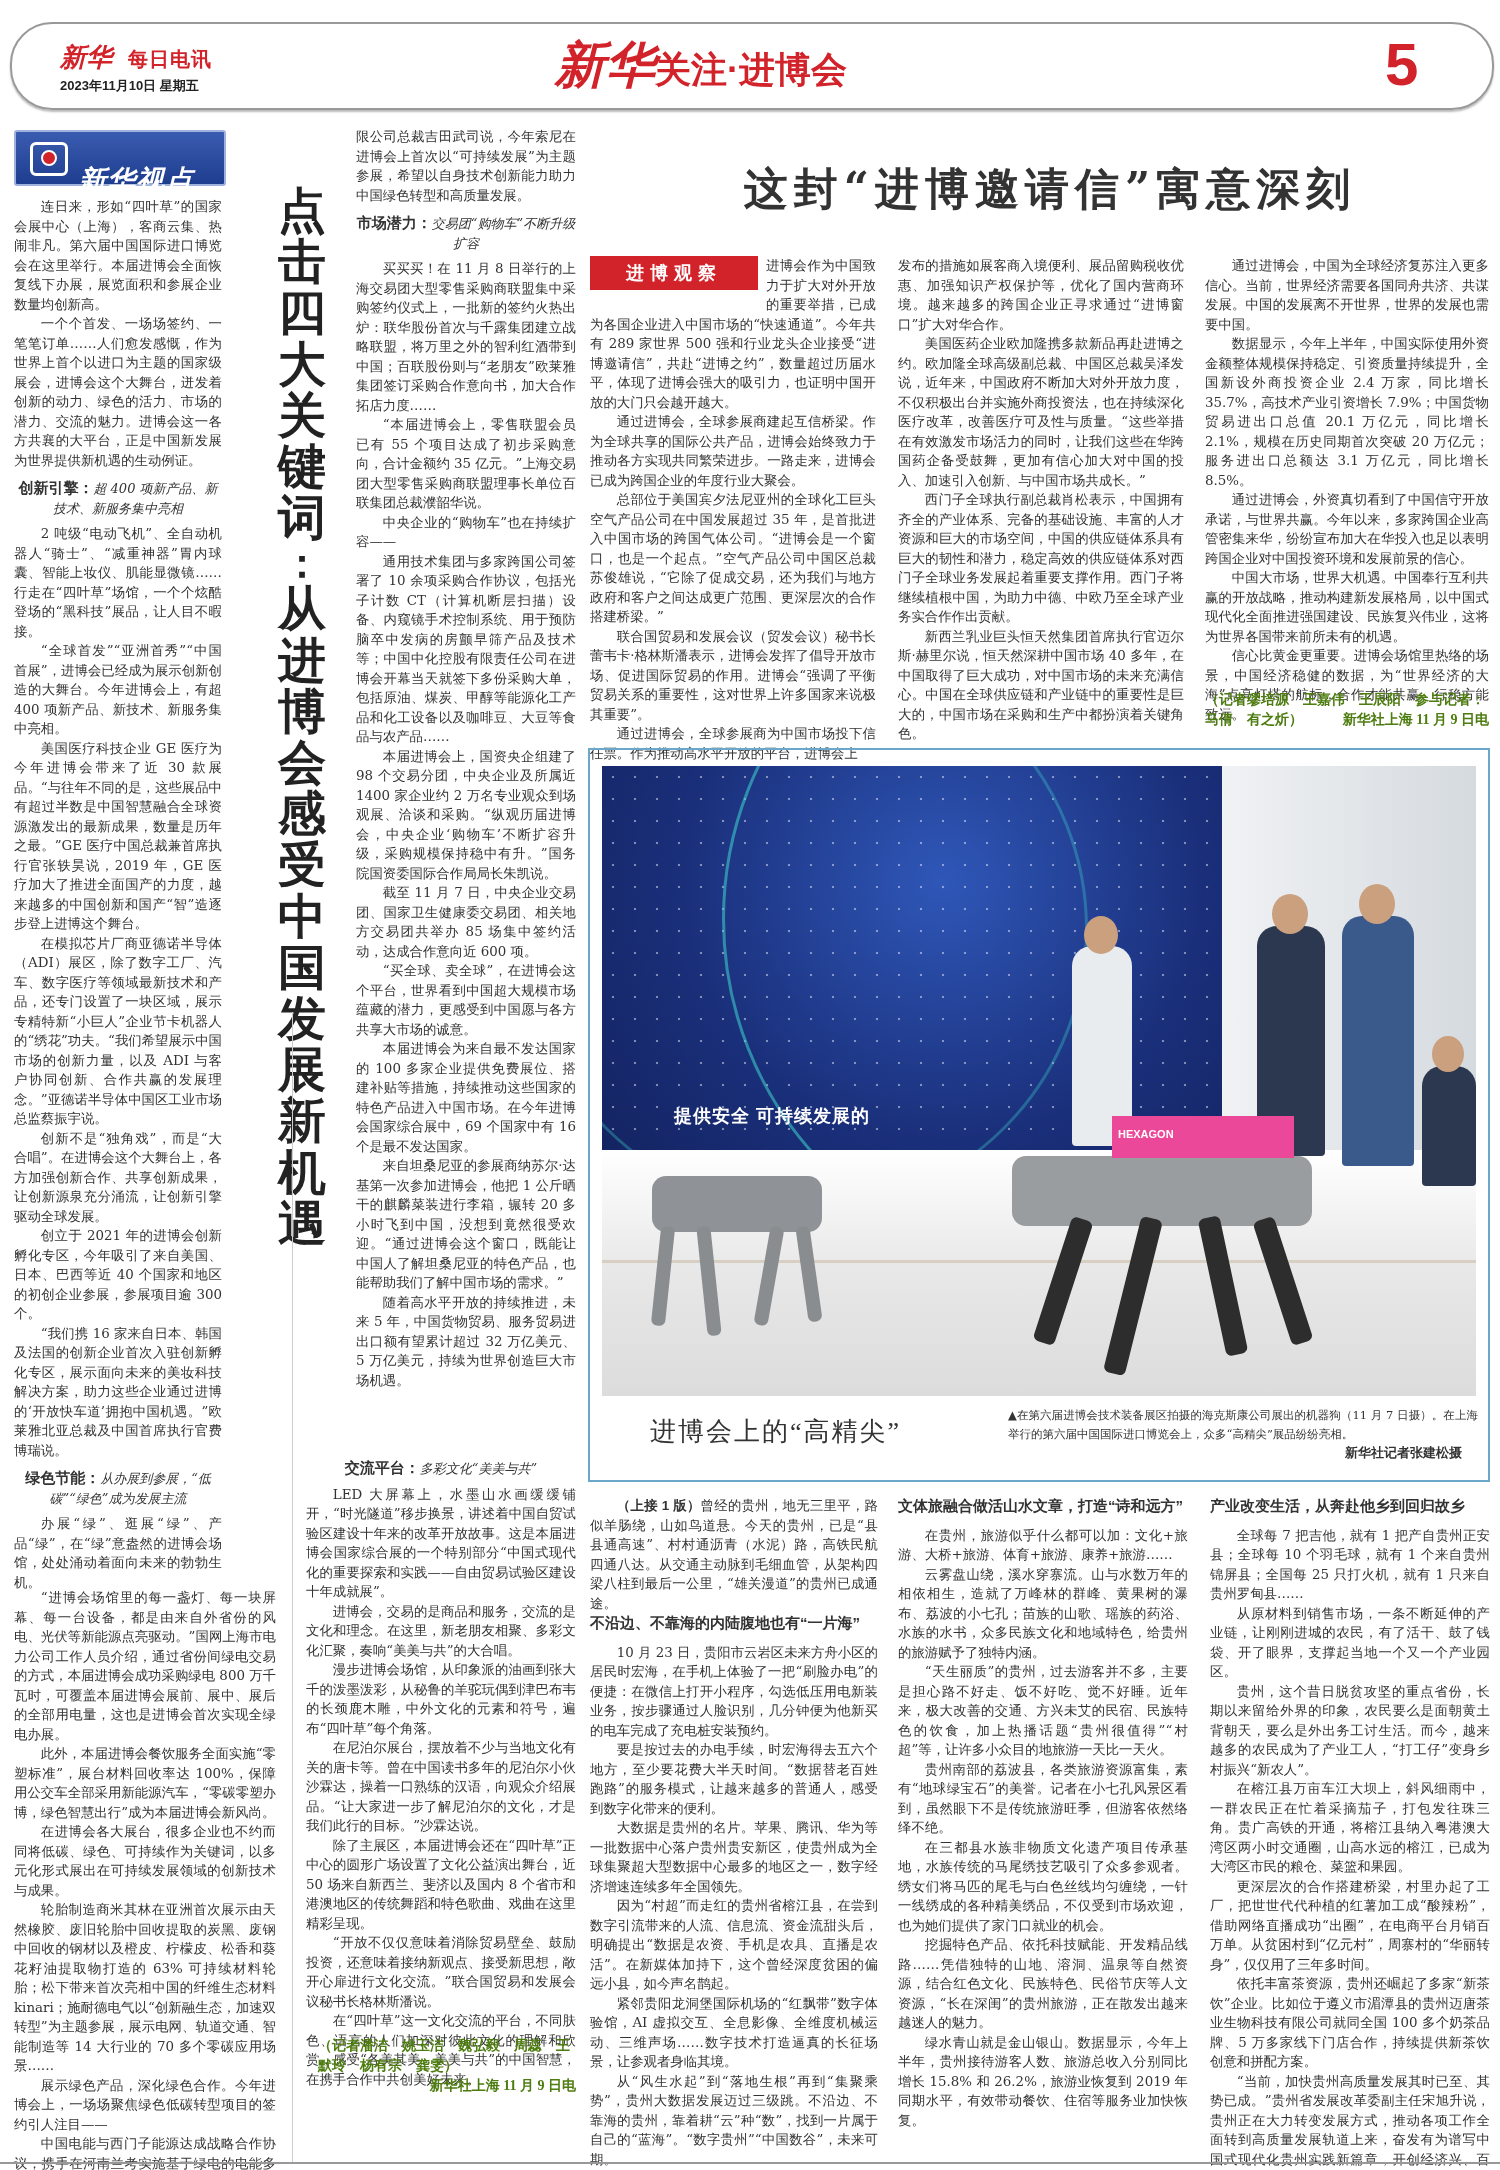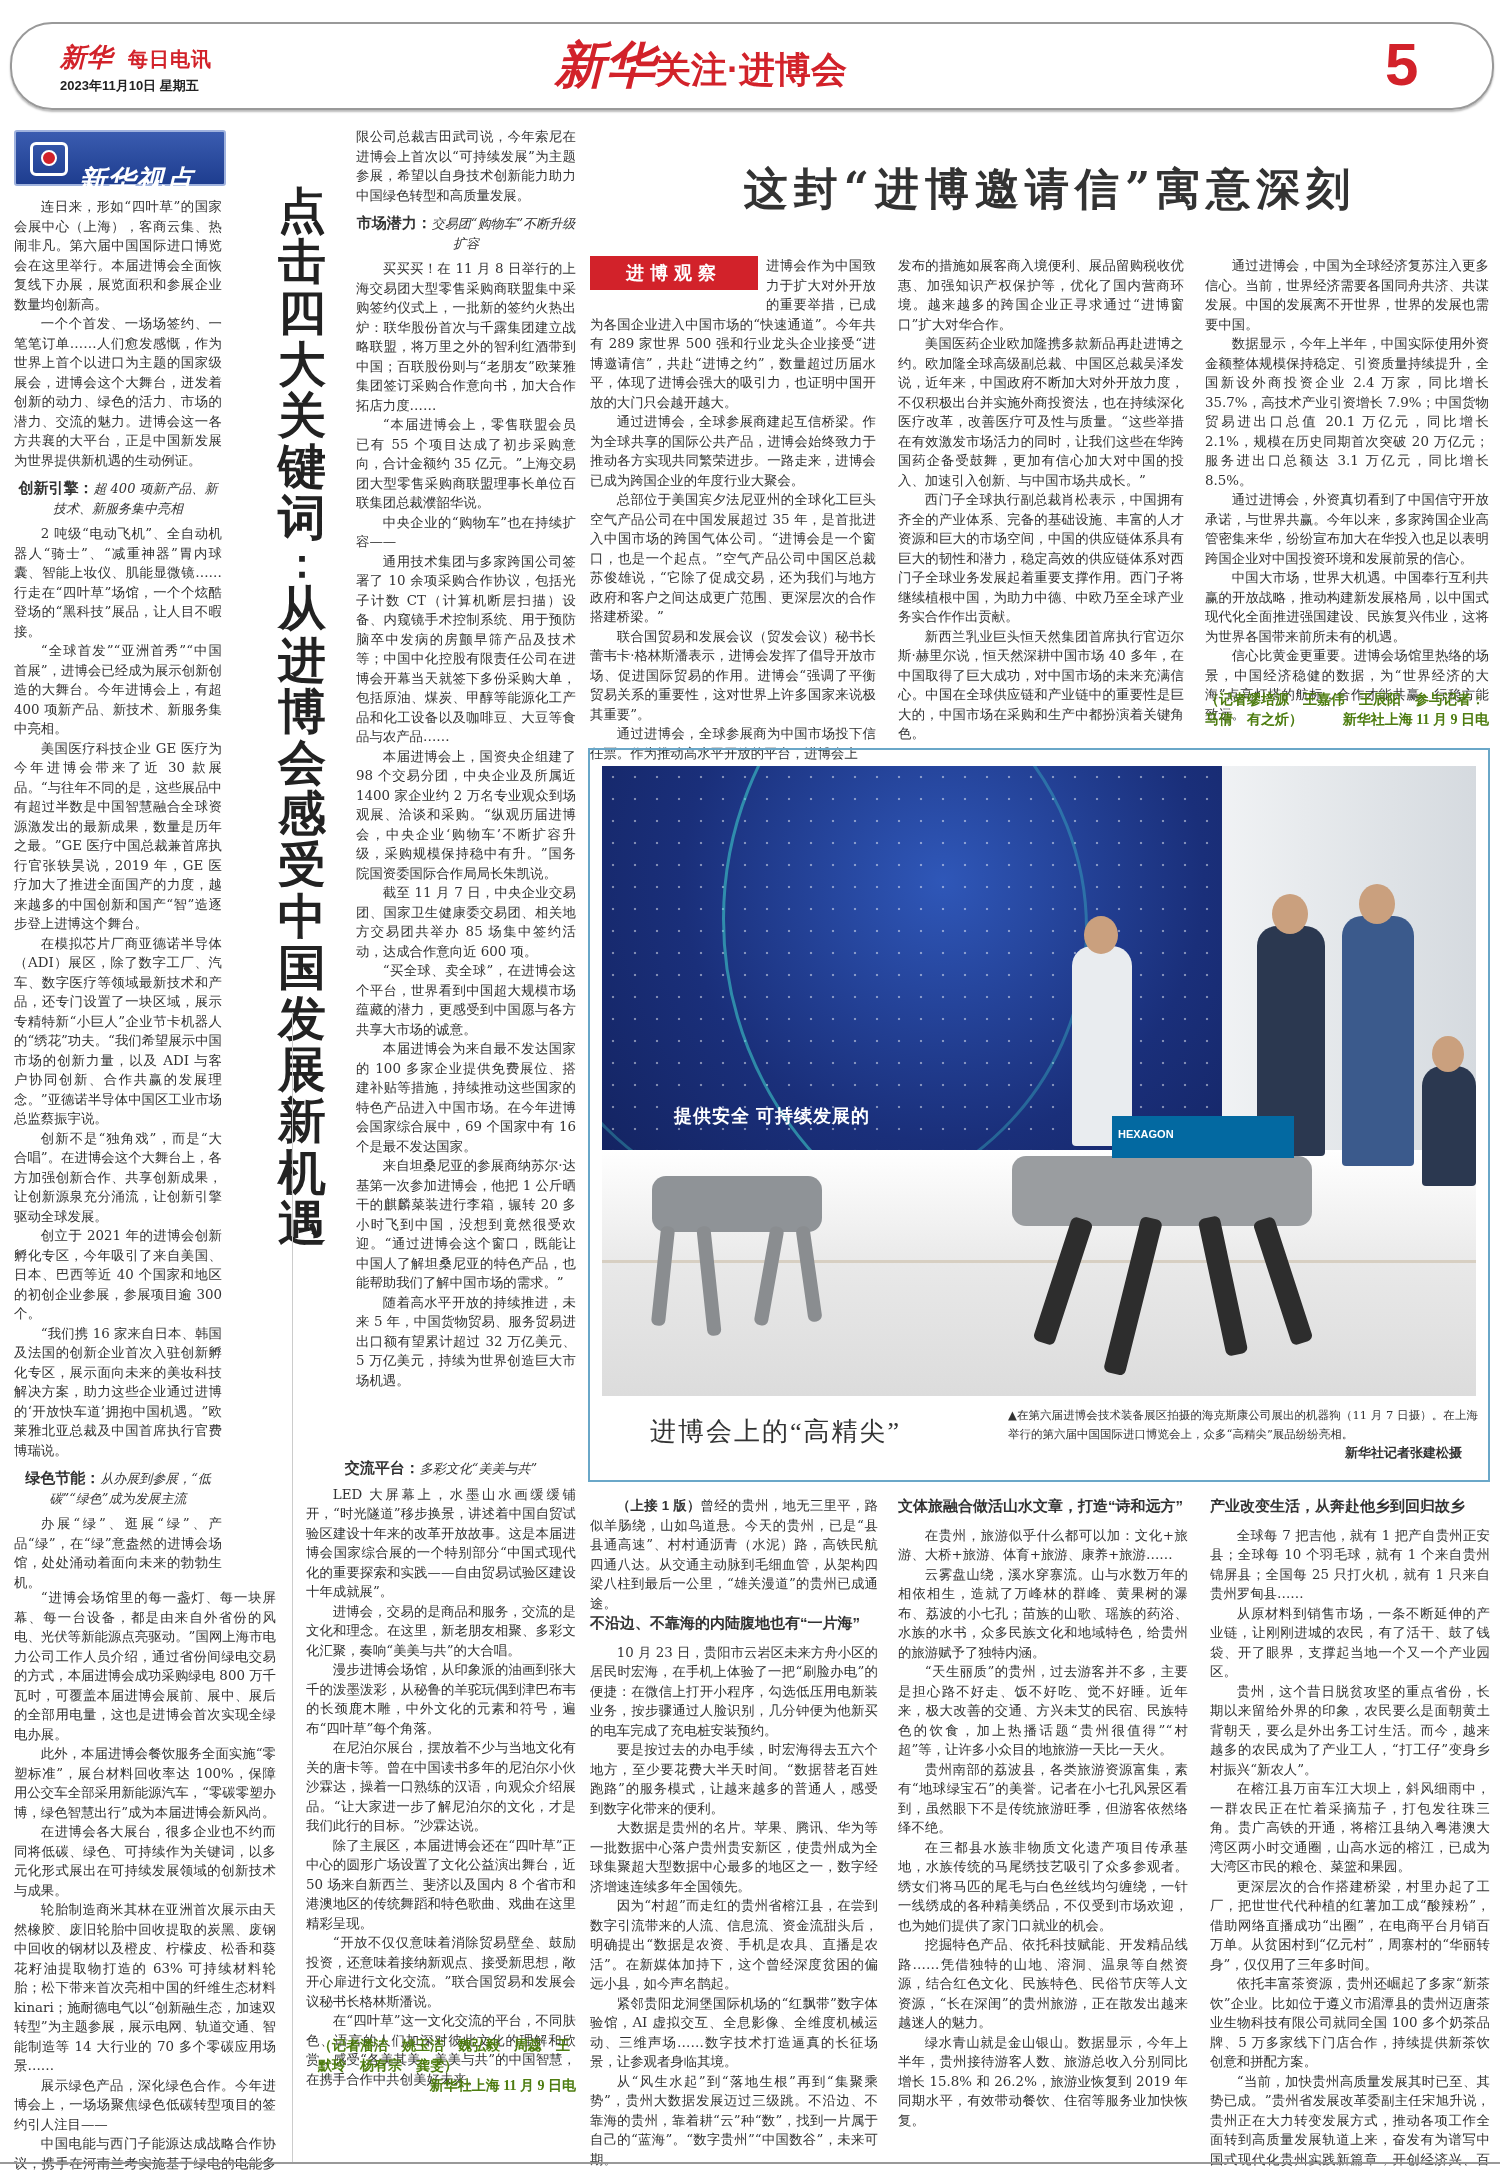--- a/index.html
+++ b/index.html
@@ -42,21 +42,21 @@
   .screen .dots{position:absolute;inset:0;background-image:radial-gradient(rgba(255,255,255,0.45) 1.2px,transparent 1.6px);background-size:22px 22px;}
   .screen-cap{position:absolute;left:72px;top:338px;color:#fff;font-family:"Liberation Sans",sans-serif;font-size:18px;font-weight:bold;letter-spacing:1px;}
   .wall{position:absolute;left:620px;top:0;width:254px;height:384px;background:linear-gradient(90deg,#f0f2f4,#d5dadf);}
   .floor{position:absolute;left:0;top:384px;width:874px;height:246px;background:linear-gradient(#f3f3f3,#dcdcdc);}
   .stage{position:absolute;left:0;top:384px;width:874px;height:110px;background:linear-gradient(#ffffff,#eaeaea);border-bottom:3px solid #d7cfc2;}
   .person{position:absolute;background:#2b3850;border-radius:20px 20px 4px 4px;}
   .head{position:absolute;background:#caa07e;border-radius:50%;}
   .dog{position:absolute;}
   .dog .body{position:absolute;background:#8e9296;border-radius:14px;}
   .dog .leg{position:absolute;background:#2d2d2d;border-radius:6px;}
-  .dog .logo{position:absolute;background:#0369a1;color:#fff;font-family:"Liberation Sans",sans-serif;font-size:11px;font-weight:bold;padding:3px 6px;}
+  .dog .logo{position:absolute;background:#ec4899;color:#fff;font-family:"Liberation Sans",sans-serif;font-size:11px;font-weight:bold;padding:3px 6px;}
   .photo-title{position:absolute;left:60px;top:664px;font-family:Liberation Serif, serif;font-size:26px;color:#333;letter-spacing:2px;}
   .photo-caption{position:absolute;left:418px;top:656px;width:470px;font-size:11.5px;line-height:19px;color:#333;text-align:justify;}
   .photo-credit{position:absolute;left:600px;top:694px;width:272px;text-align:right;font-family:Liberation Mono, monospace;font-size:13px;font-weight:bold;color:#333;}
   .hr{position:absolute;height:1px;background:#999;}
   .sec-head{font-family:"Liberation Sans",sans-serif;font-weight:bold;font-size:15px;color:#333;margin:0 0 10px 0;}
 </style>
 </head>
 <body>
 
 <div class="abs masthead"></div>

